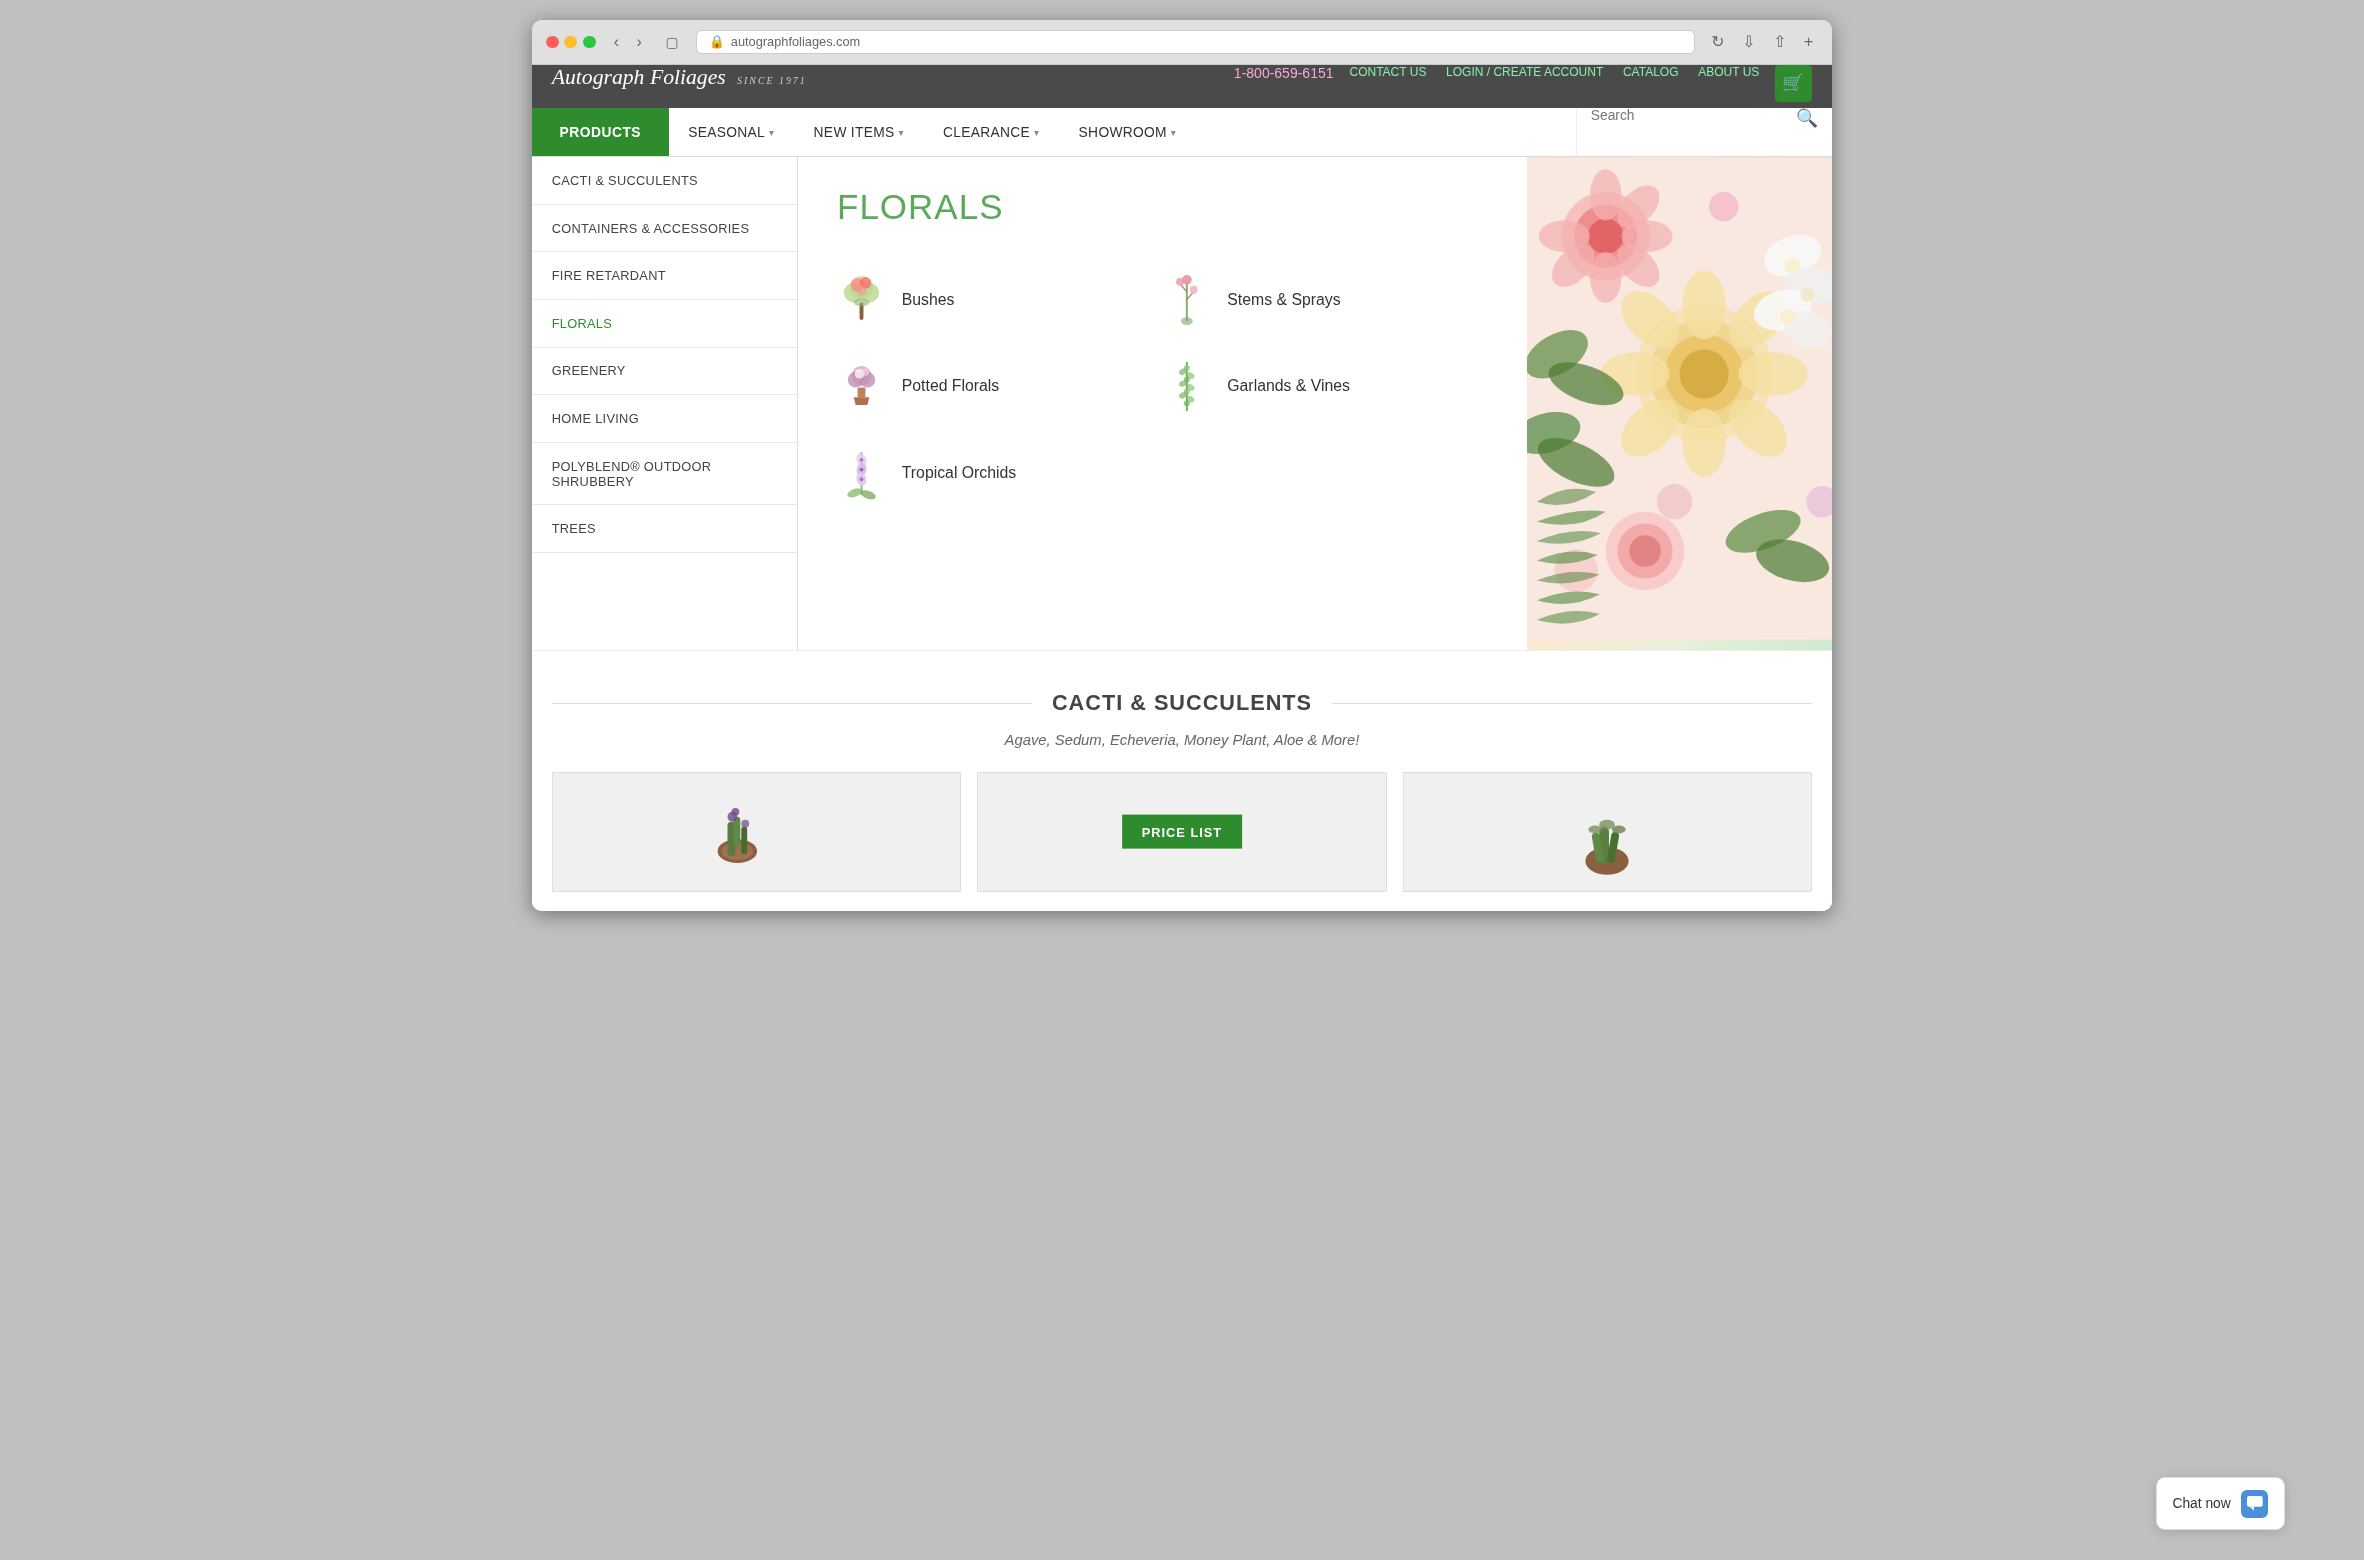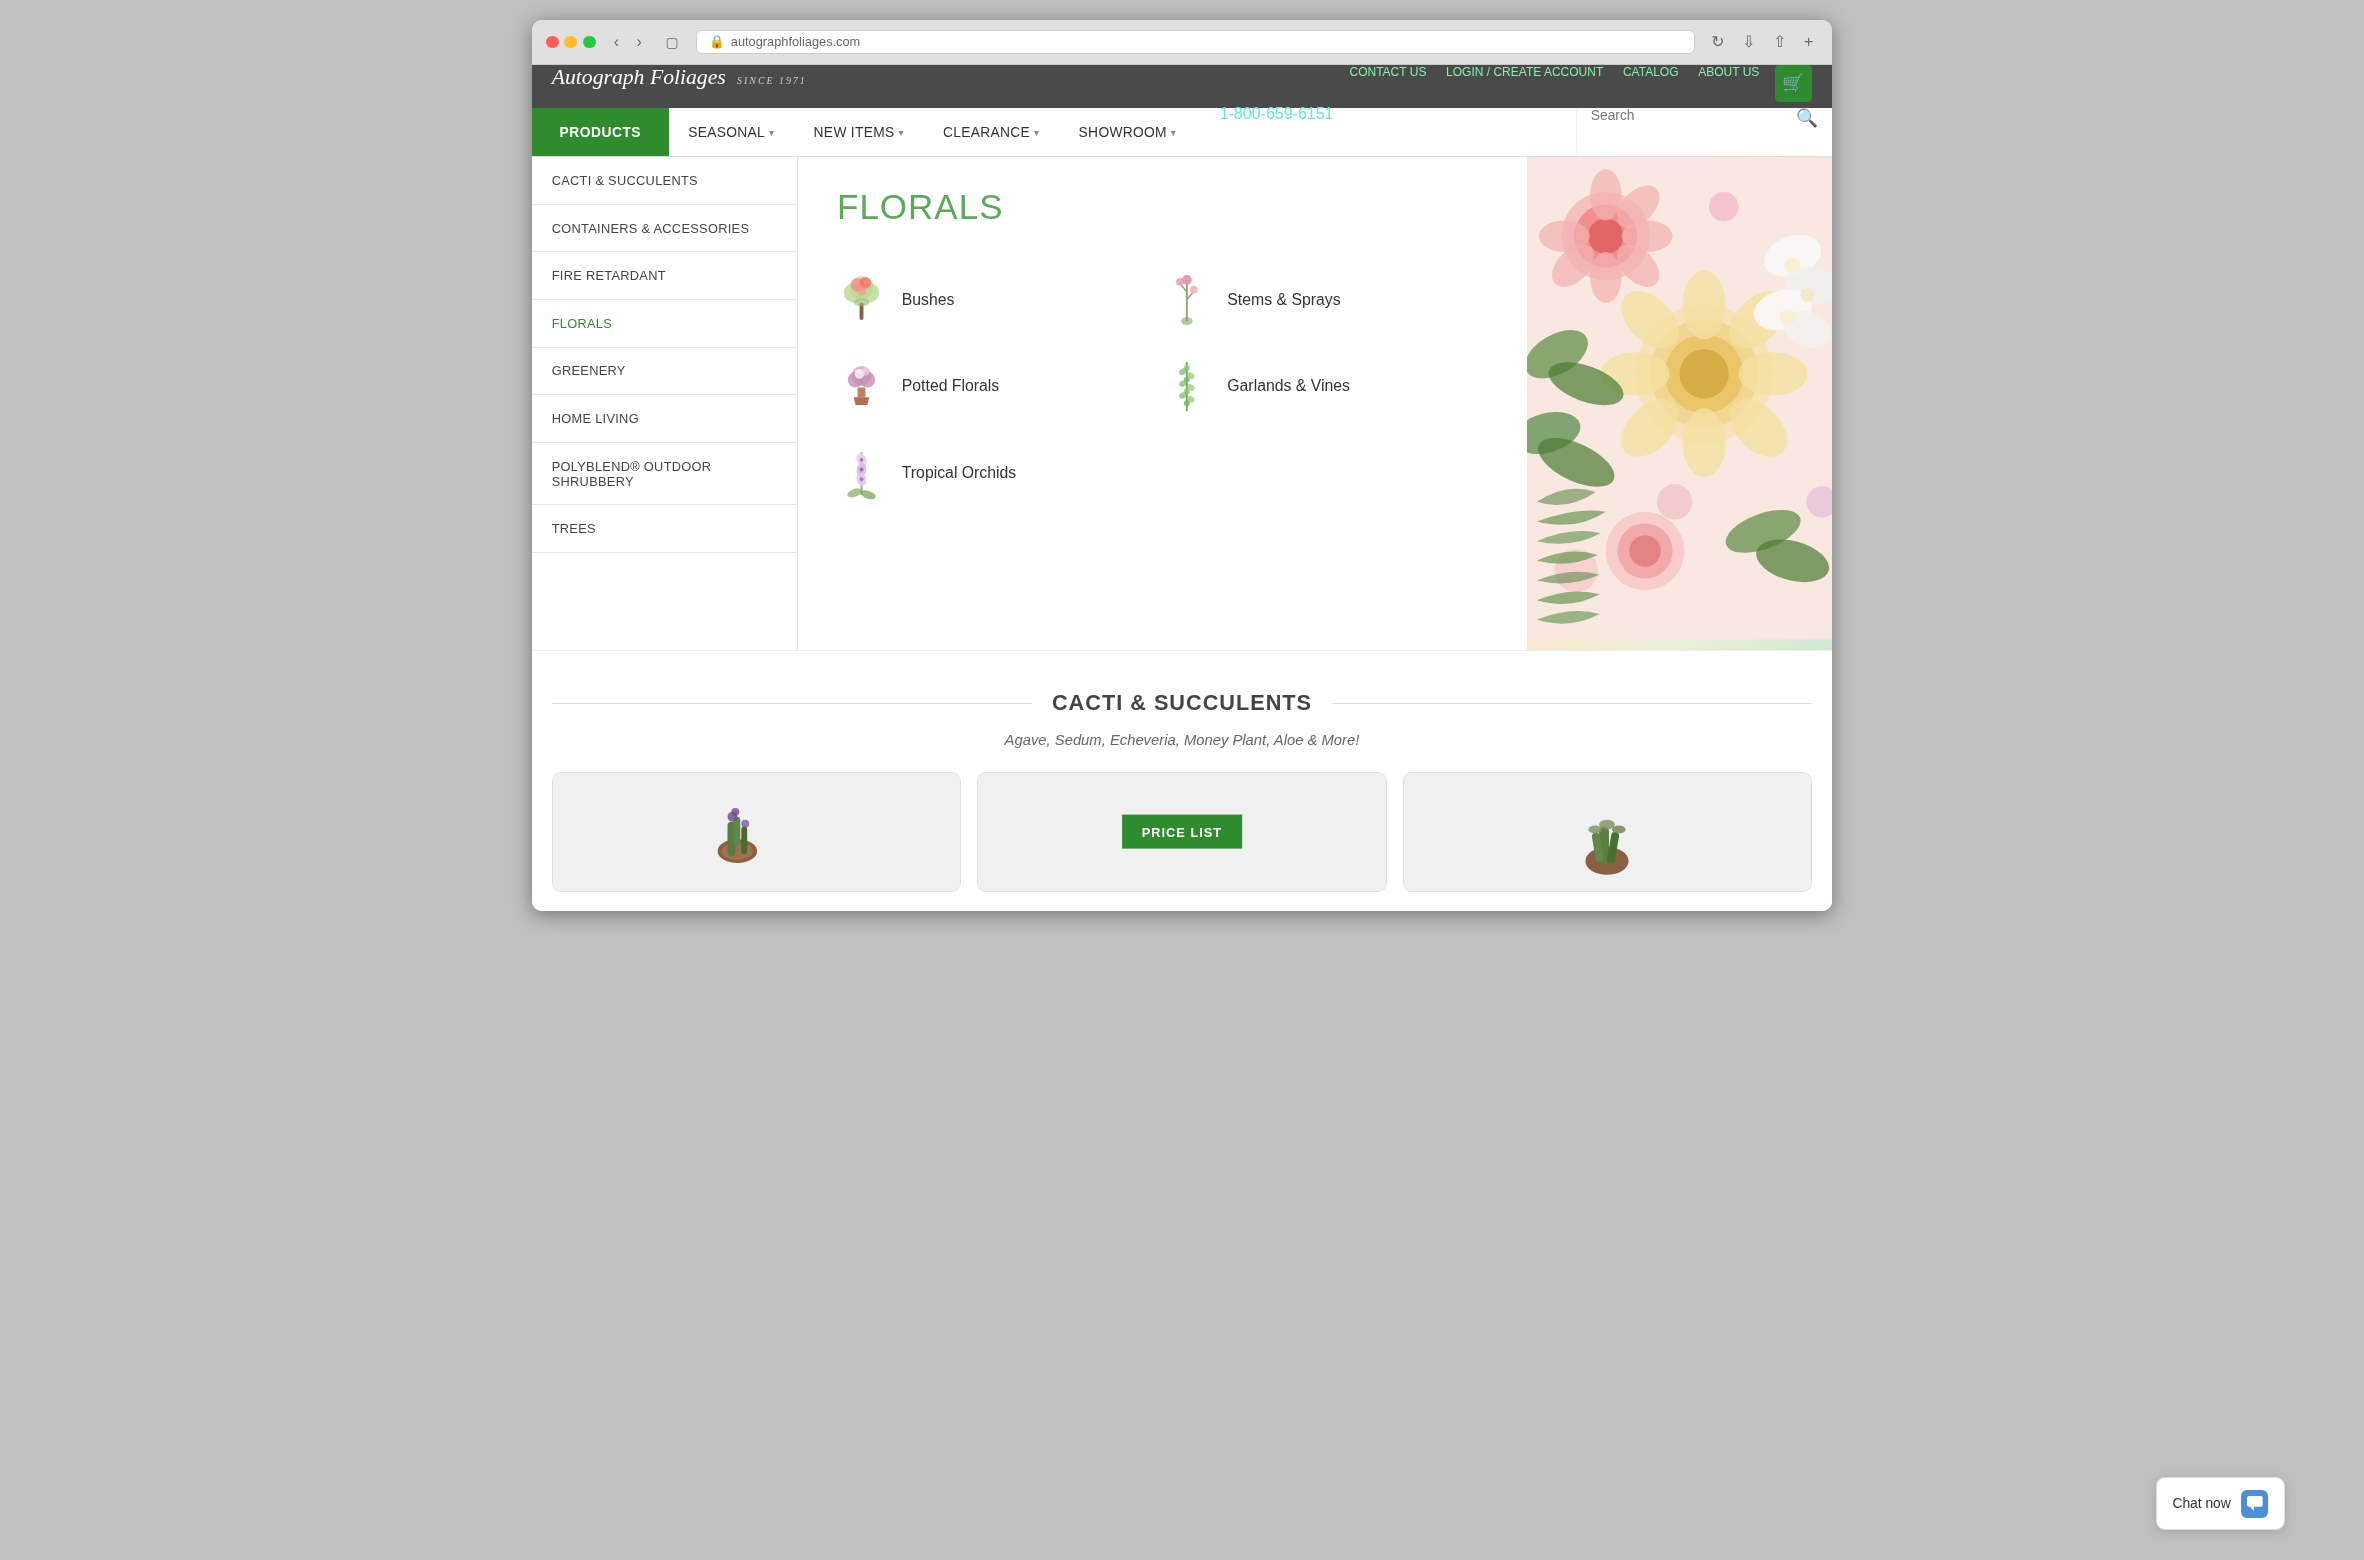--- a/index.html
+++ b/index.html
@@ -66,21 +66,21 @@
       font-family: Georgia, serif;
       flex-shrink: 0;
     }
     .topbar-since {
       font-size: 9.9px;
       letter-spacing: 2px;
       color: #ccc;
       margin-left: 5.9px;
     }
     .topbar-spacer { flex: 1; }
-    .topbar-phone { font-size: 16px; color: #5eead4; margin-top: 40px; }
+    .topbar-phone { font-size: 14px; color: #f9a8d4; }
     .topbar-links { display: flex; gap: 19.7px; }
     .topbar-link { font-size: 12px; color: #86efac; text-decoration: none; cursor: pointer; }
     .topbar-cart {
       background: #2e8b2e;
       width: 37px;
       height: 37px;
       border-radius: 3.9px;
       display: flex;
       align-items: center;
       justify-content: center;
@@ -251,21 +251,21 @@
       margin-bottom: 23.6px;
     }
 
     .products-row {
       display: flex;
       gap: 15.8px;
     }
     .product-card {
       flex: 1;
       border: 1px solid #ddd;
-      border-radius: 9px;
+      border-radius: 1px;
       overflow: hidden;
       min-height: 99px;
       background: #f9f9f9;
       text-decoration: underline;
     }
     .product-card-inner {
       height: 118px;
       background: #f0f0f0;
       display: flex;
       align-items: center;

